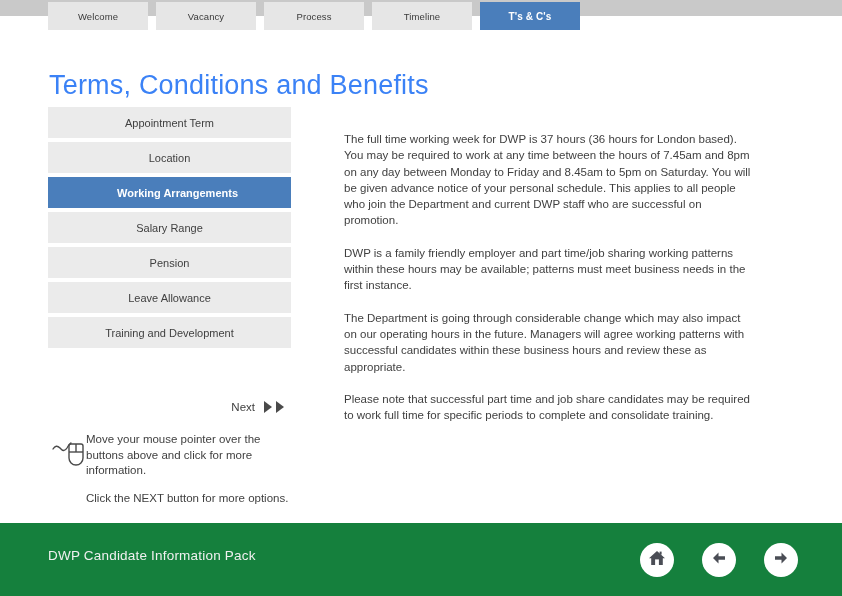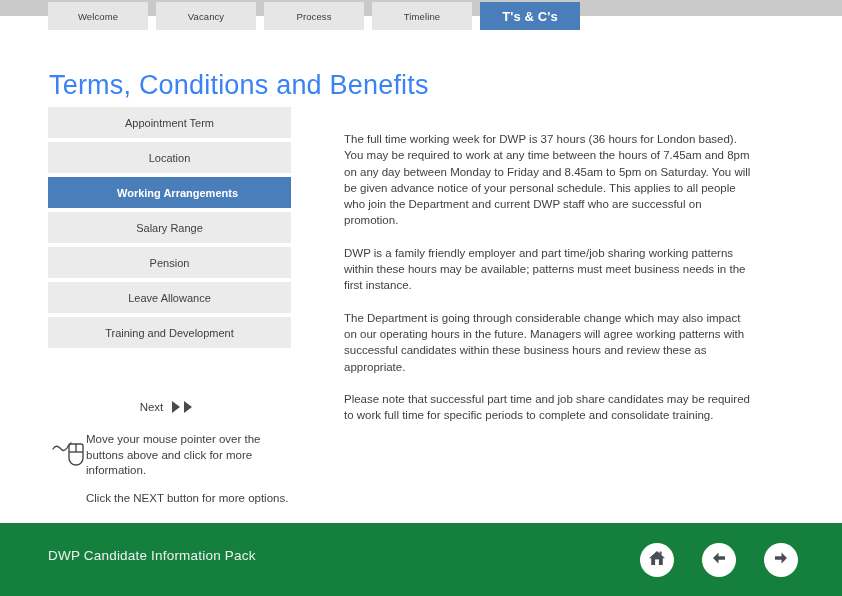--- a/index.html
+++ b/index.html
@@ -41,21 +41,21 @@
     align-items: center;
     justify-content: center;
     letter-spacing: 0.1px;
     cursor: pointer;
     user-select: none;
   }
   .tab.active {
     background: #4a7ebb;
     color: #ffffff;
     font-weight: bold;
-    font-size: 13px;
+    font-size: 10px;
   }
 
   
   .page-title {
     position: absolute;
     left: 49px;
     top: 70px;
     font-size: 27px;
     color: #3b82f6;
     letter-spacing: 0.2px;
@@ -89,21 +89,21 @@
   }
 
   
   .next-row {
     position: absolute;
     left: 48px;
     top: 400px;
     width: 243px;
     display: flex;
     align-items: center;
-    justify-content: center;
+    justify-content: flex-end;
     cursor: pointer;
     user-select: none;
   }
   .next-label {
     font-size: 11.5px;
     color: #3f3f3f;
   }
   .next-arrows {
     margin-left: 8px;
     display: flex;

